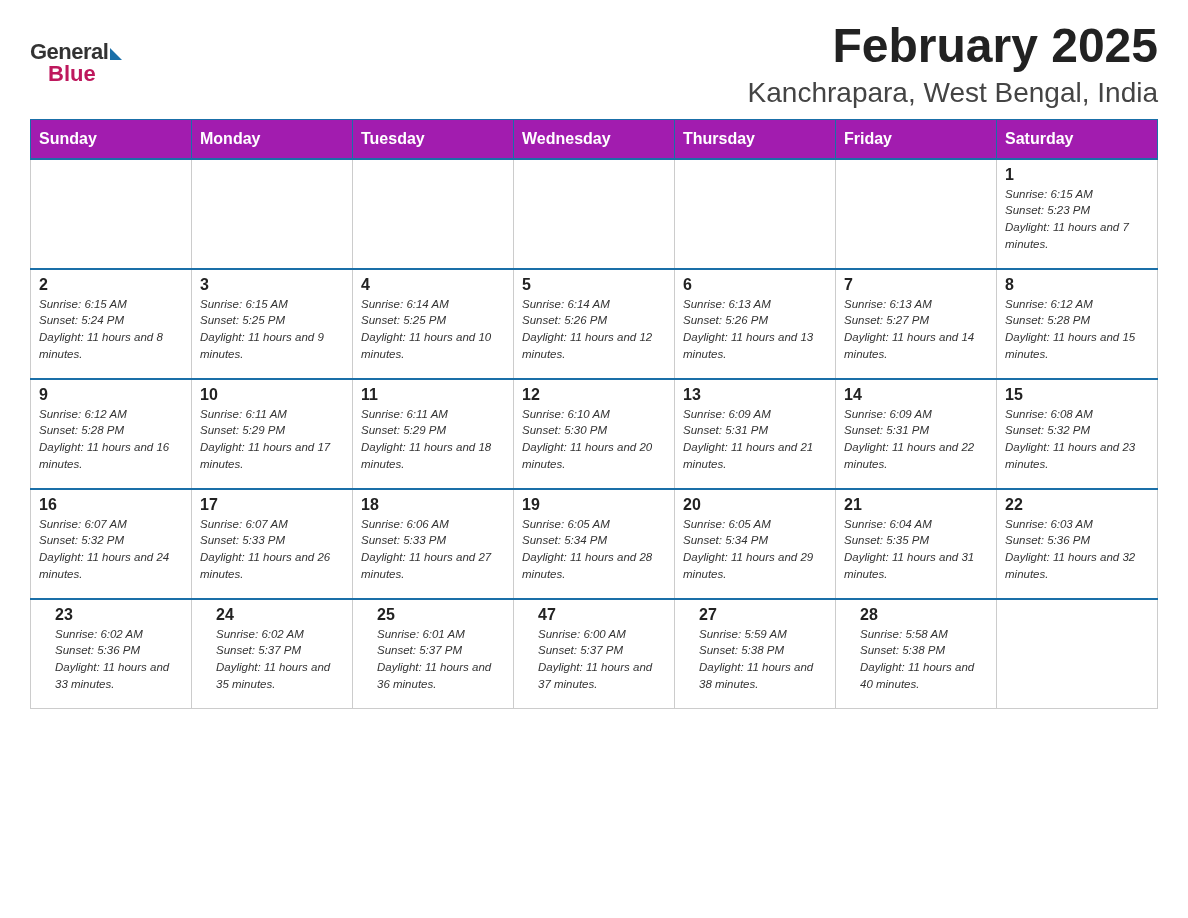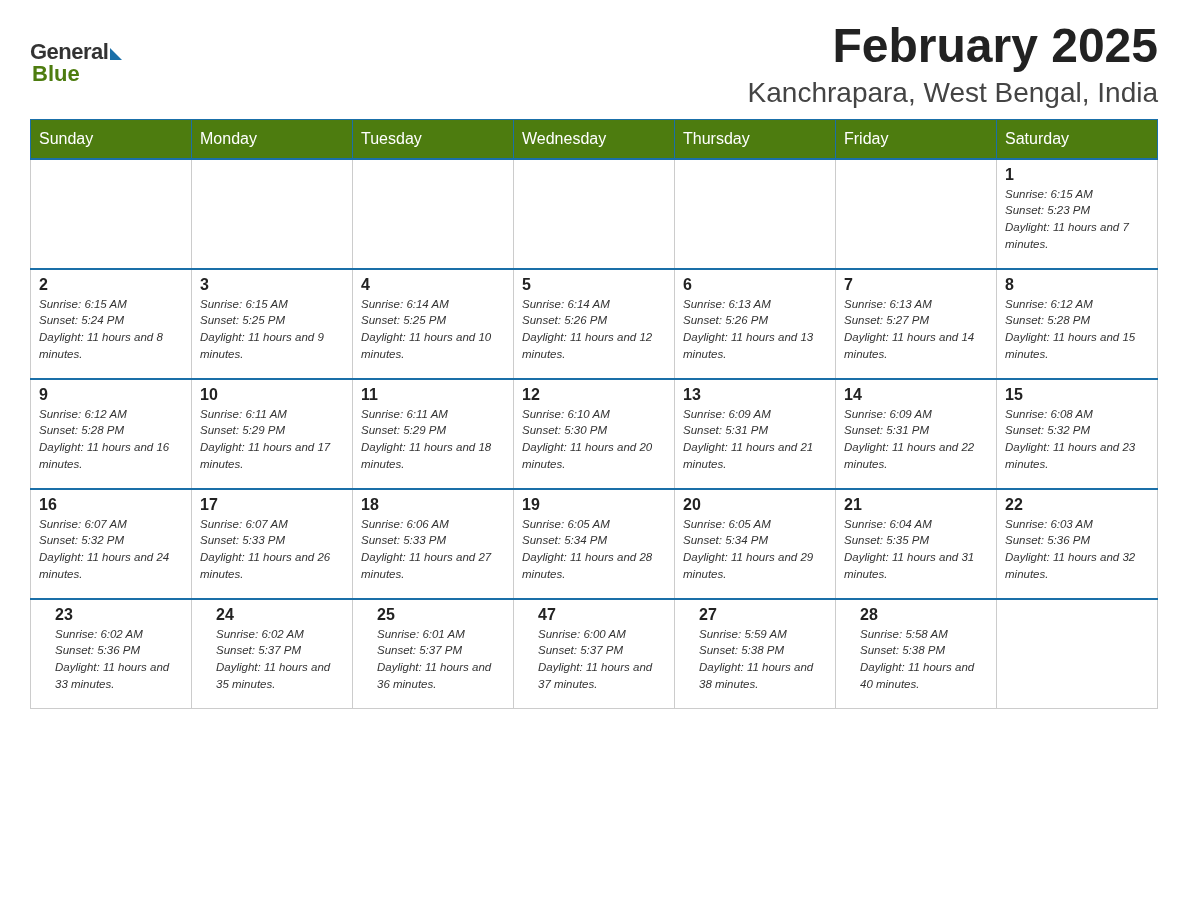--- a/index.html
+++ b/index.html
@@ -37,23 +37,23 @@
       height: 0;
       border-left: 12px solid #1a6fa8;
       border-top: 12px solid transparent;
       border-bottom: 0px solid transparent;
       margin-left: 2px;
       margin-top: 4px;
     }
     .logo-blue {
       font-size: 22px;
       font-weight: bold;
-      color: #4d7c0f;
+      color: #be185d;
       margin-top: -4px;
-      margin-left: 2px;
+      margin-left: 18px;
     }
     .title-section {
       text-align: right;
     }
     .month-title {
       font-size: 48px;
       font-weight: bold;
       color: #222;
       line-height: 1.1;
     }
@@ -61,25 +61,25 @@
       font-size: 28px;
       color: #444;
       margin-top: 4px;
     }
     .calendar {
       width: 100%;
       border-collapse: collapse;
       margin-top: 10px;
     }
     .calendar th {
-      background: #4d7c0f;
+      background: #a21caf;
       color: #fff;
       padding: 10px 8px;
       font-size: 16px;
-      font-weight: normal;
+      font-weight: bold;
       text-align: left;
       border: 1px solid #1a6fa8;
     }
     .calendar td {
       border: 1px solid #ccc;
       vertical-align: top;
       padding: 6px 8px;
       width: 14.28%;
       min-height: 110px;
       height: 110px;

